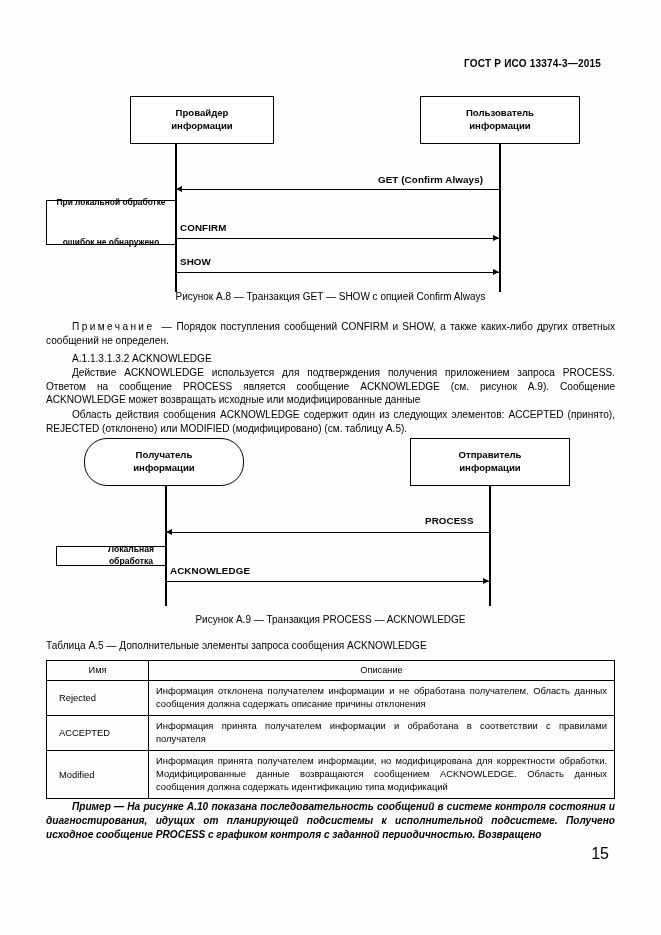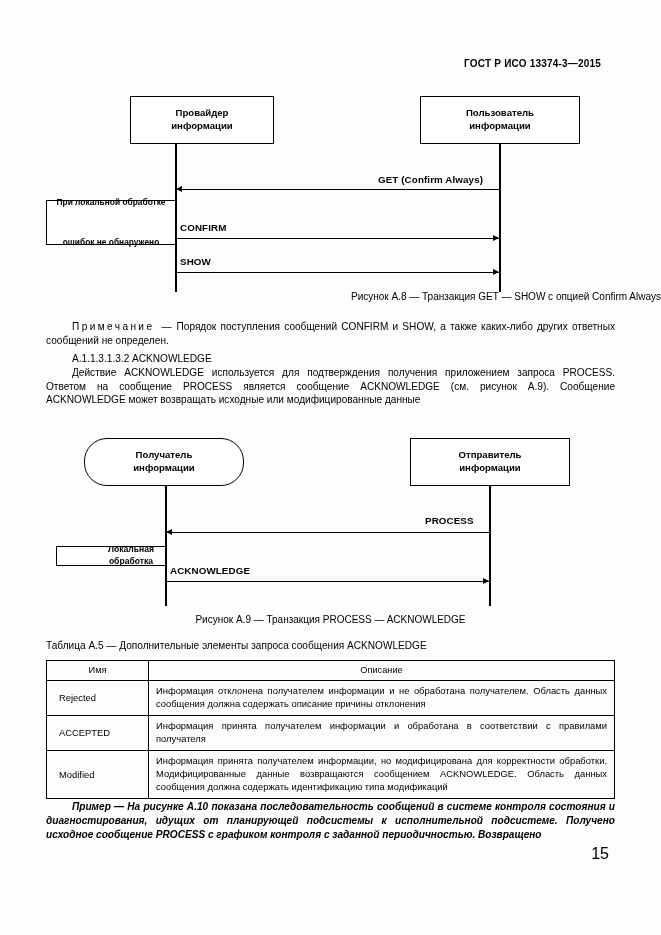--- a/index.html
+++ b/index.html
@@ -204,31 +204,32 @@
     <div class="arrow-l" style="left:176px; top:185.6px;"></div>
 
     <div class="msg-label" style="left:180px; top:222px;">CONFIRM</div>
     <div class="msg-line" style="left:176px; top:238px; width:323px;"></div>
     <div class="arrow-r" style="left:493px; top:234.6px;"></div>
 
     <div class="msg-label" style="left:180px; top:256px;">SHOW</div>
     <div class="msg-line" style="left:176px; top:272px; width:323px;"></div>
     <div class="arrow-r" style="left:493px; top:268.6px;"></div>
 
-    <div class="fig-caption" style="top:291px;text-align:right;">Рисунок А.8 — Транзакция GET — SHOW с опцией Confirm Always</div>
+    <div class="fig-caption" style="top:291px;">Рисунок А.8 — Транзакция GET — SHOW с опцией Confirm Always</div>
   </div>
 
   <div class="para note-para" style="top:320px;">
     <span style="display:inline-block; width:26px;"></span><span class="spaced">Примечание</span><span style="margin:0 5px 0 7px;">—</span><span>Порядок поступления сообщений CONFIRM и SHOW, а также каких-либо других ответных сообщений не определен.</span>
   </div>
 
   <div class="para indent" style="top:352px;">А.1.1.3.1.3.2 ACKNOWLEDGE</div>
 
   <div class="para indent" style="top:366px;">Действие ACKNOWLEDGE используется для подтверждения получения приложением запроса PROCESS. Ответом на сообщение PROCESS является сообщение ACKNOWLEDGE (см. рисунок А.9). Сообщение ACKNOWLEDGE может возвращать исходные или модифицированные данные</div>
 
+  <div class="para indent" style="top:408px;">Область действия сообщения ACKNOWLEDGE содержит один из следующих элементов: ACCEPTED (принято), REJECTED (отклонено) или MODIFIED (модифицировано) (см. таблицу А.5).</div>
 
   <div class="figure" style="top:0;">
 
     <div class="actor-box" style="left:84px; top:438px; width:160px; height:48px;border-radius:23px;">
       <span>Получатель</span>
       <span>информации</span>
     </div>
     <div class="actor-box" style="left:410px; top:438px; width:160px; height:48px;">
       <span>Отправитель</span>
       <span>информации</span>

